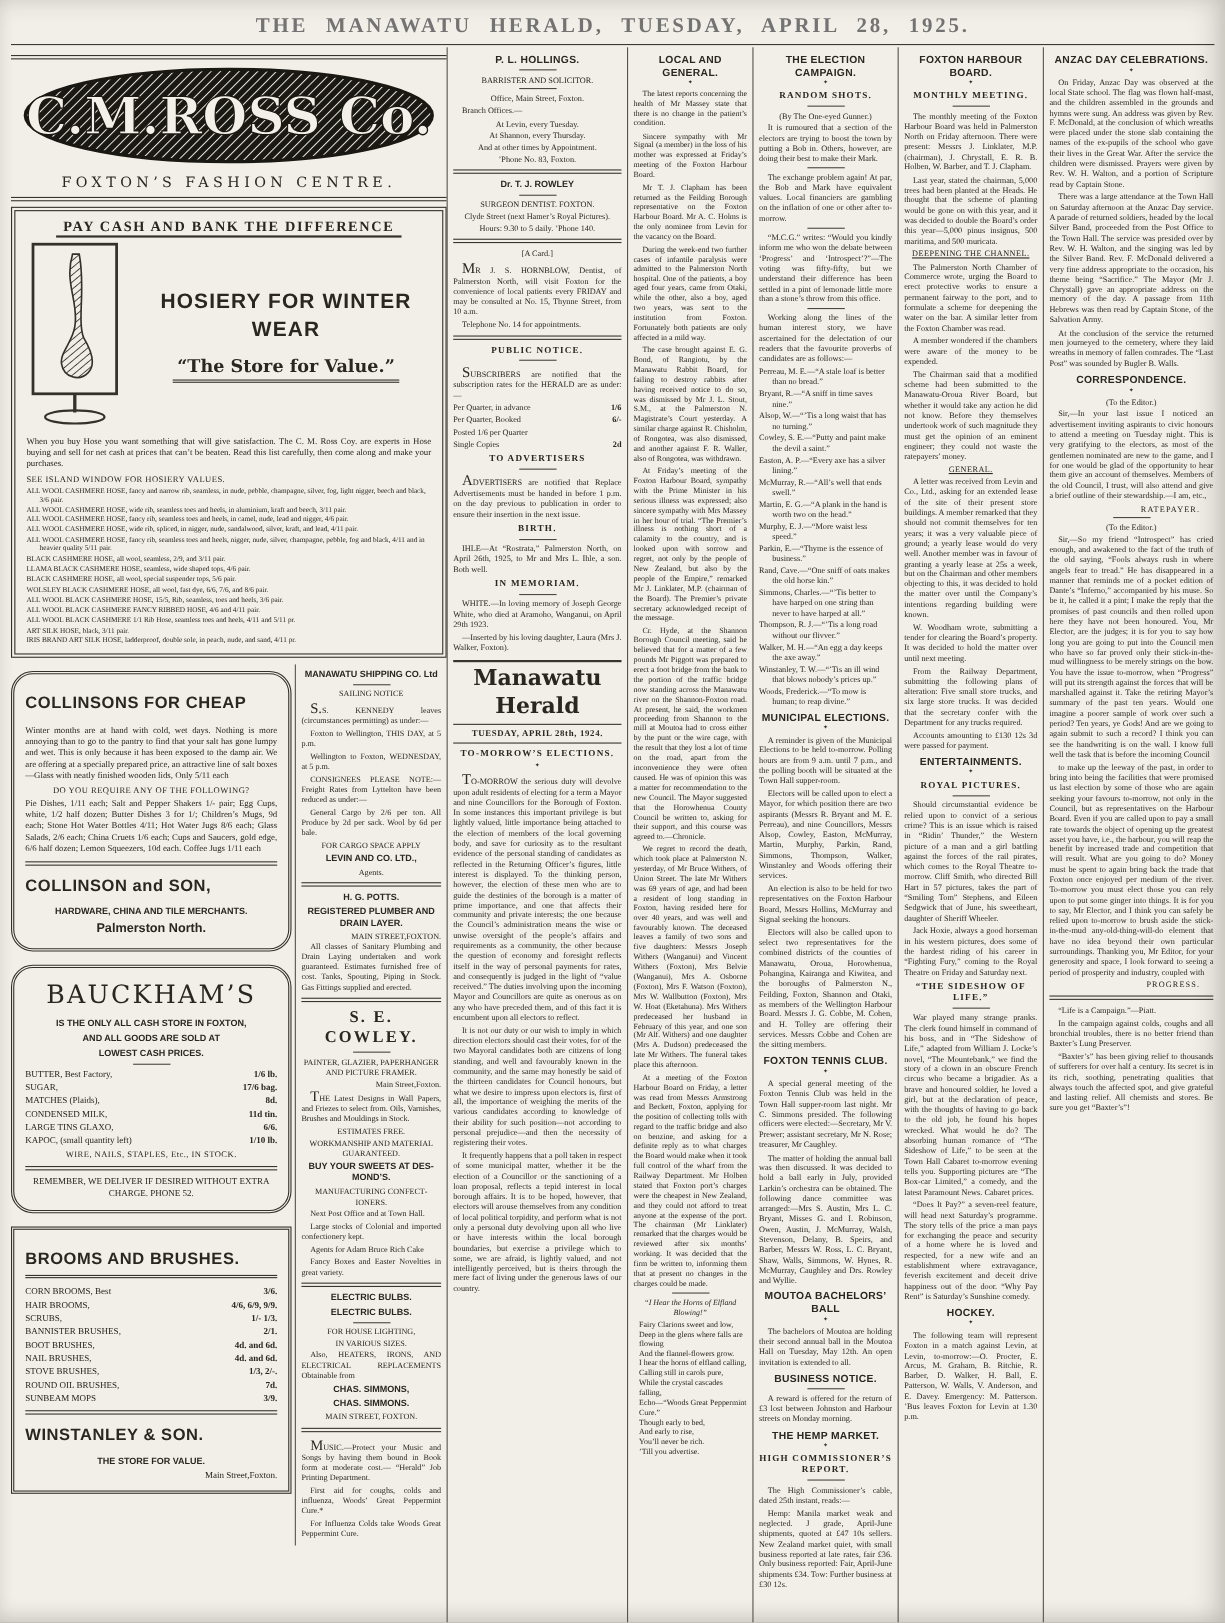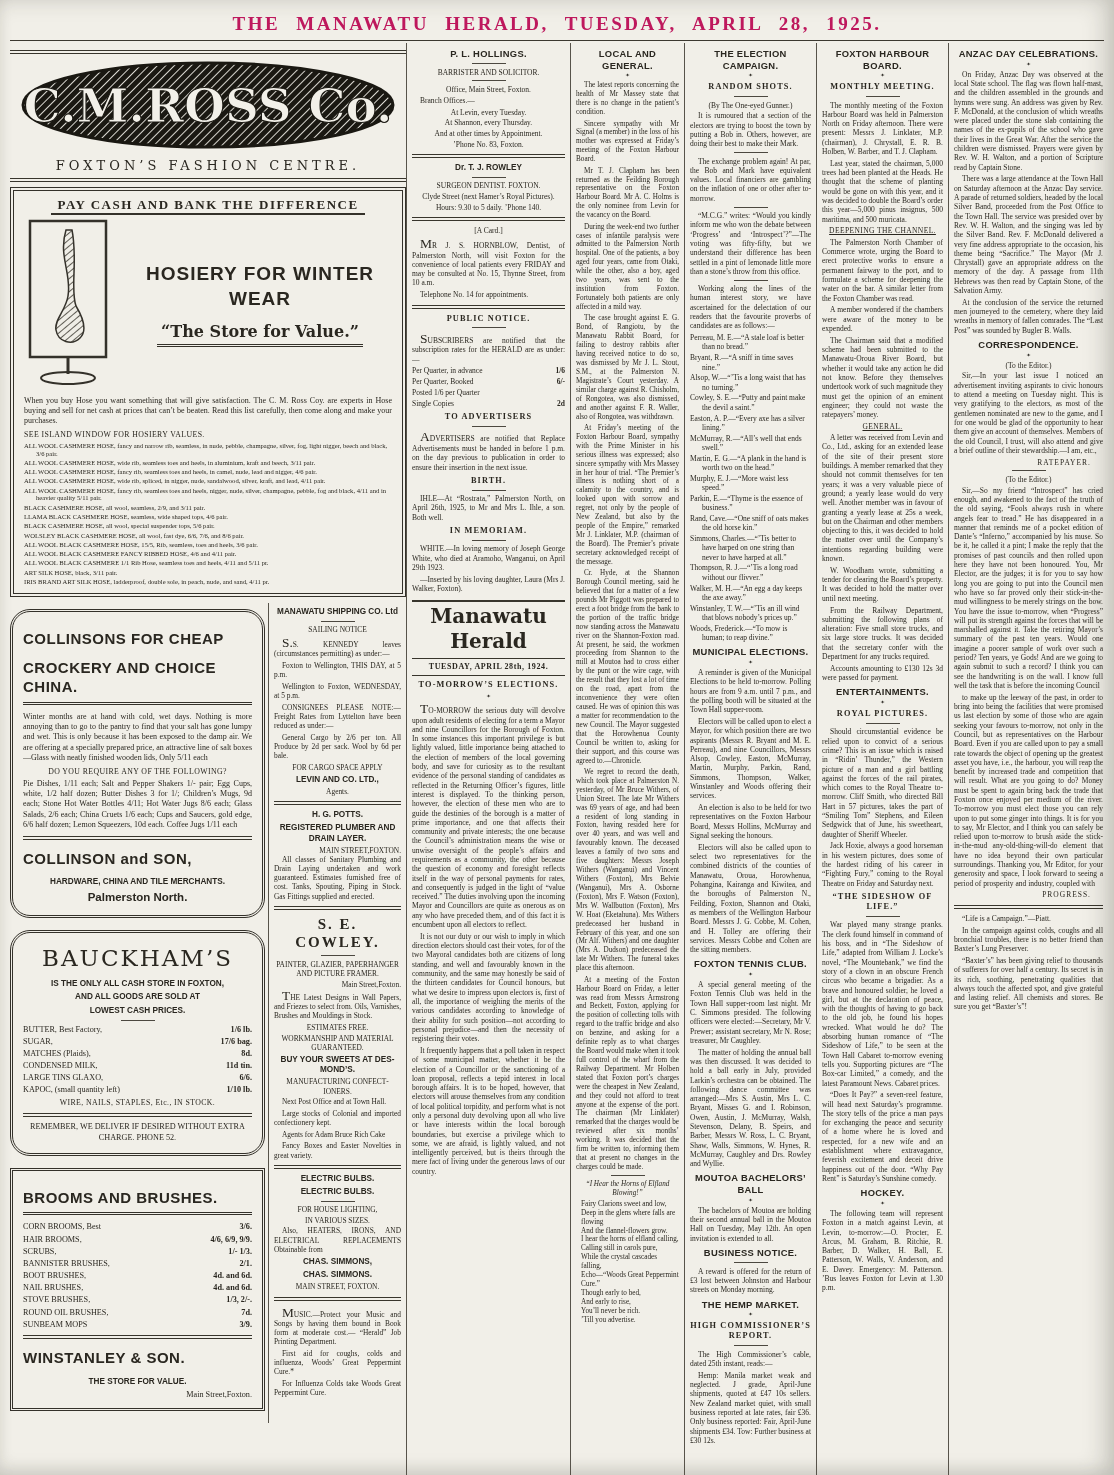--- a/index.html
+++ b/index.html
@@ -1,21 +1,21 @@
 <!DOCTYPE html>
 <html><head>
 <meta charset="utf-8">
 <style>
   *{margin:0;padding:0;box-sizing:border-box}
   html,body{background:#b7b5af}
   #page{width:1114px;height:1475px;margin:0 auto;background:#f1efe8;color:#2a2720;
         font-family:"Liberation Serif",serif;position:relative;overflow:hidden;
         box-shadow:inset -10px 0 22px rgba(40,38,30,.18), inset 0 -6px 14px rgba(40,38,30,.08);}
   .masthead{text-align:center;font-weight:bold;font-size:19px;letter-spacing:2.5px;word-spacing:9px;
-        padding-top:13px;color:#be185d;}
+        padding-top:13px;color:#737373;}
   .mastrule{border-top:1.5px solid #3c3930;margin:5px 10px 0 10px;}
   #cols{display:flex;align-items:stretch;padding:2px 6px 0 10px;height:1448px;overflow:hidden;}
   #left{width:396px;flex:none;padding-top:2px;}
   #lower{display:flex;align-items:stretch;}
   #lowerads{width:258px;flex:none;padding-top:6px;}
   .tcol{border-left:1px solid #57534a;padding:1px 5px 4px;overflow:hidden;
         font-size:7.5px;line-height:1.24;text-align:justify;}
   #trade{flex:1;font-size:7.4px;}
   #c0{width:164px}#c1{width:114px;font-size:7.2px}#c2{width:132px}#c3{width:132px}#c4{flex:1}
   
@@ -128,21 +128,20 @@
               <div class="li">ALL WOOL BLACK CASHMERE 1/1 Rib Hose, seamless toes and heels, 4/11 and 5/11 pr.</div>
               <div class="li">ART SILK HOSE, black, 3/11 pair.</div>
               <div class="li">IRIS BRAND ART SILK HOSE, ladderproof, double sole, in peach, nude, and sand, 4/11 pr.</div>
             </div>
           </div>
         </div>
       <div id="lower">
         <div id="lowerads">
             <div class="adbox round">
               <div class="adh1">COLLINSONS FOR CHEAP</div>
-              <div class="adh1 ul">CROCKERY AND CHOICE CHINA.</div>
               <div class="adp">Winter months are at hand with cold, wet days. Nothing is more annoying than to go to the pantry to find that your salt has gone lumpy and wet. This is only because it has been exposed to the damp air. We are offering at a specially prepared price, an attractive line of salt boxes —Glass with neatly finished wooden lids, Only 5/11 each</div>
               <div class="capsline c">DO YOU REQUIRE ANY OF THE FOLLOWING?</div>
               <div class="adp">Pie Dishes, 1/11 each; Salt and Pepper Shakers 1/- pair; Egg Cups, white, 1/2 half dozen; Butter Dishes 3 for 1/; Children’s Mugs, 9d each; Stone Hot Water Bottles 4/11; Hot Water Jugs 8/6 each; Glass Salads, 2/6 each; China Cruets 1/6 each; Cups and Saucers, gold edge, 6/6 half dozen; Lemon Squeezers, 10d each. Coffee Jugs 1/11 each</div>
               <div class="drule"></div>
               <div class="adh1">COLLINSON and SON,</div>
               <div class="h3">HARDWARE, CHINA AND TILE MERCHANTS.</div>
               <div class="adh2">Palmerston North.</div>
             </div>
             <div class="adbox round">
               <div class="bigserif">BAUCKHAM’S</div>

